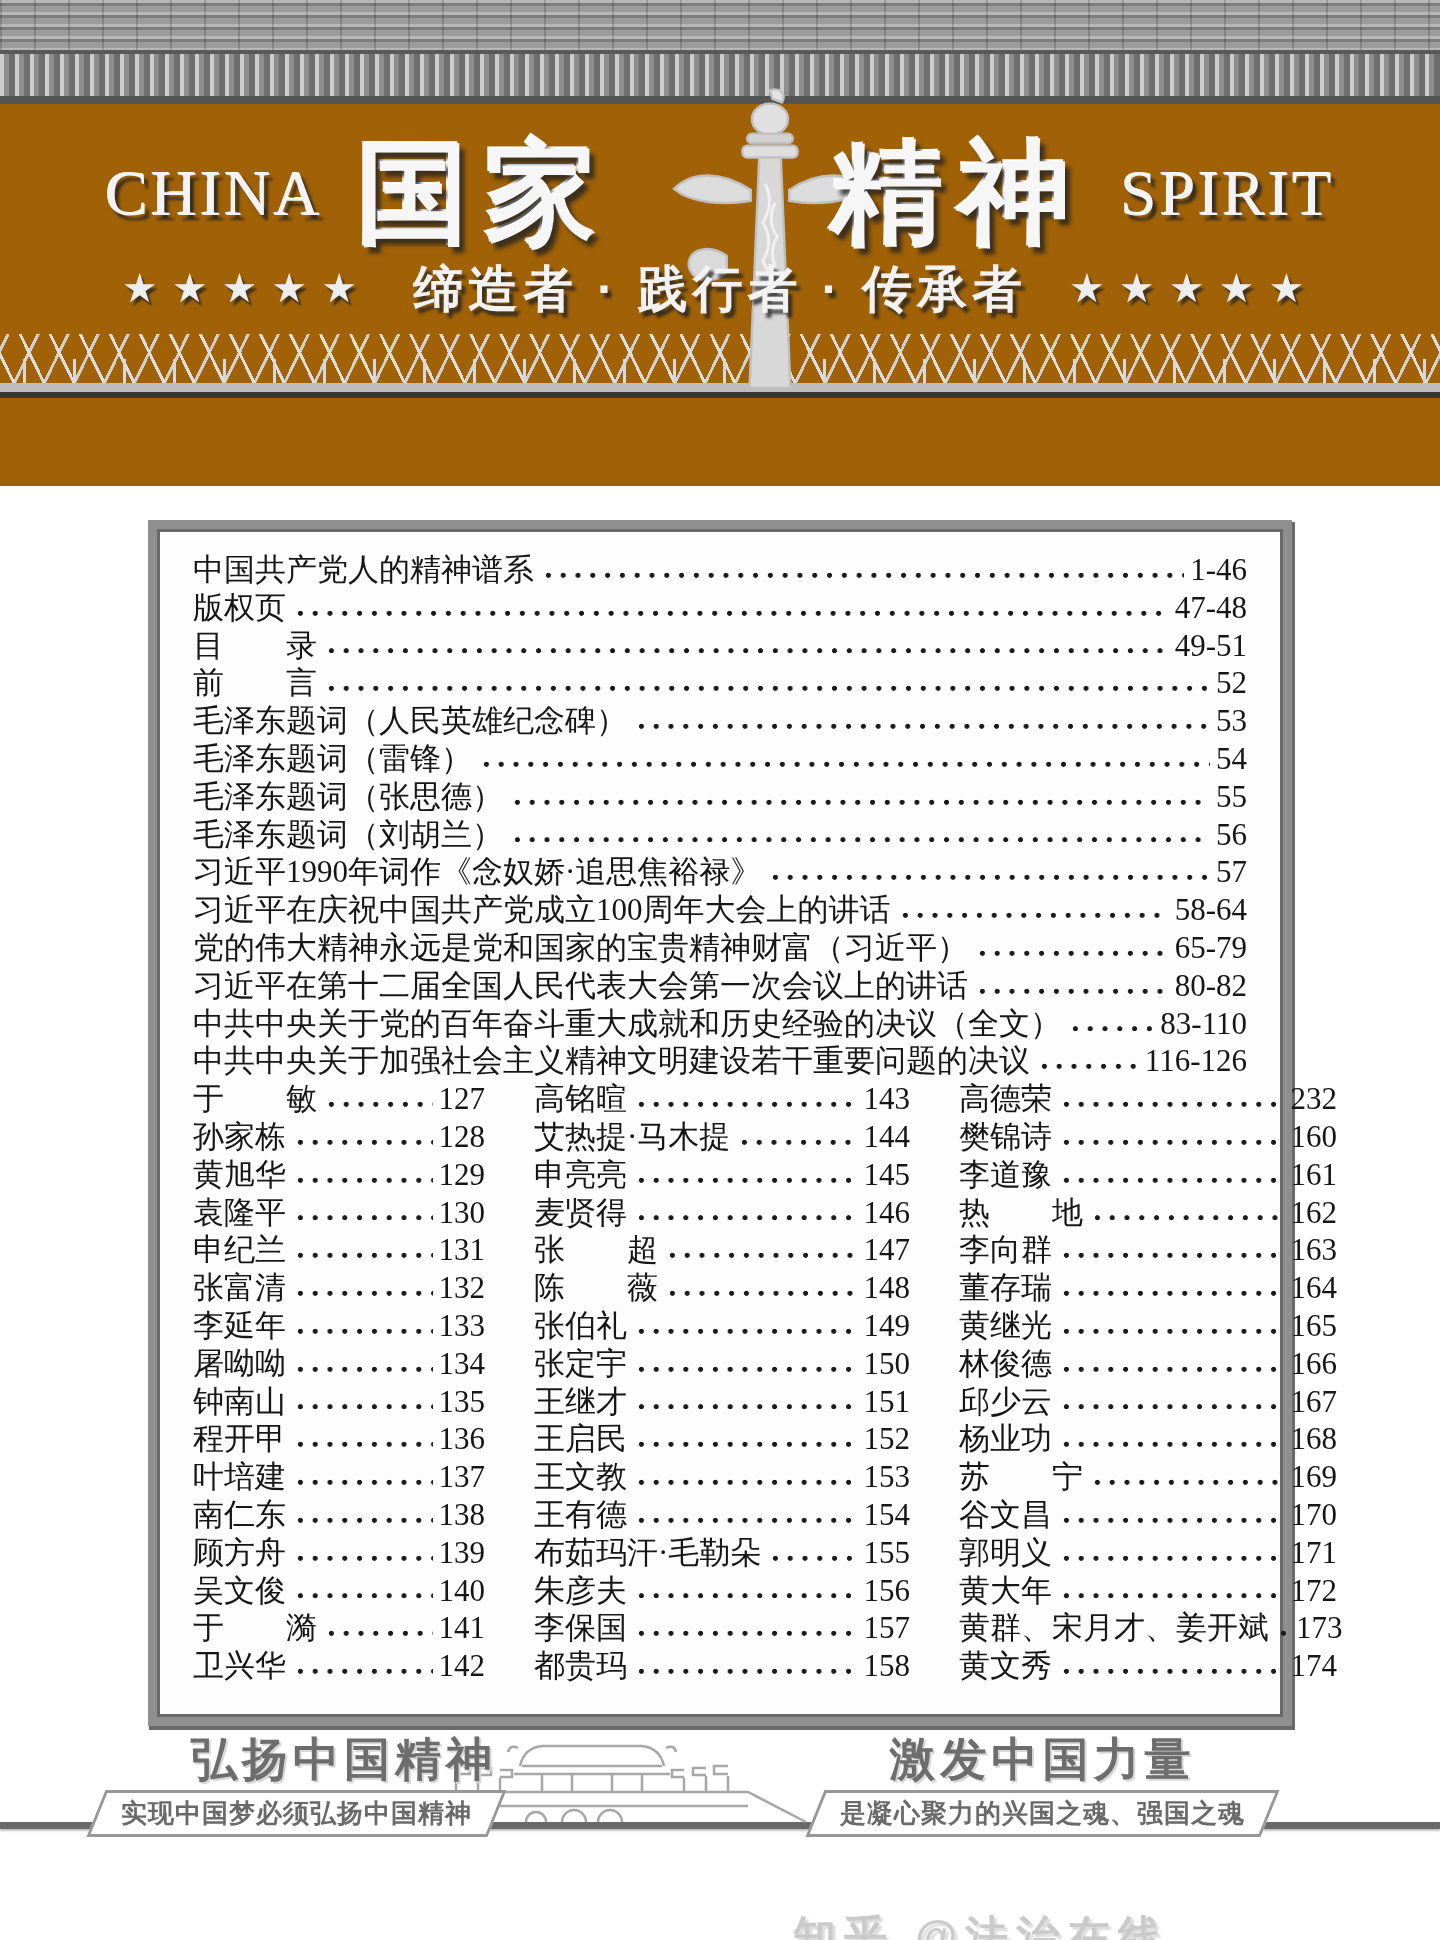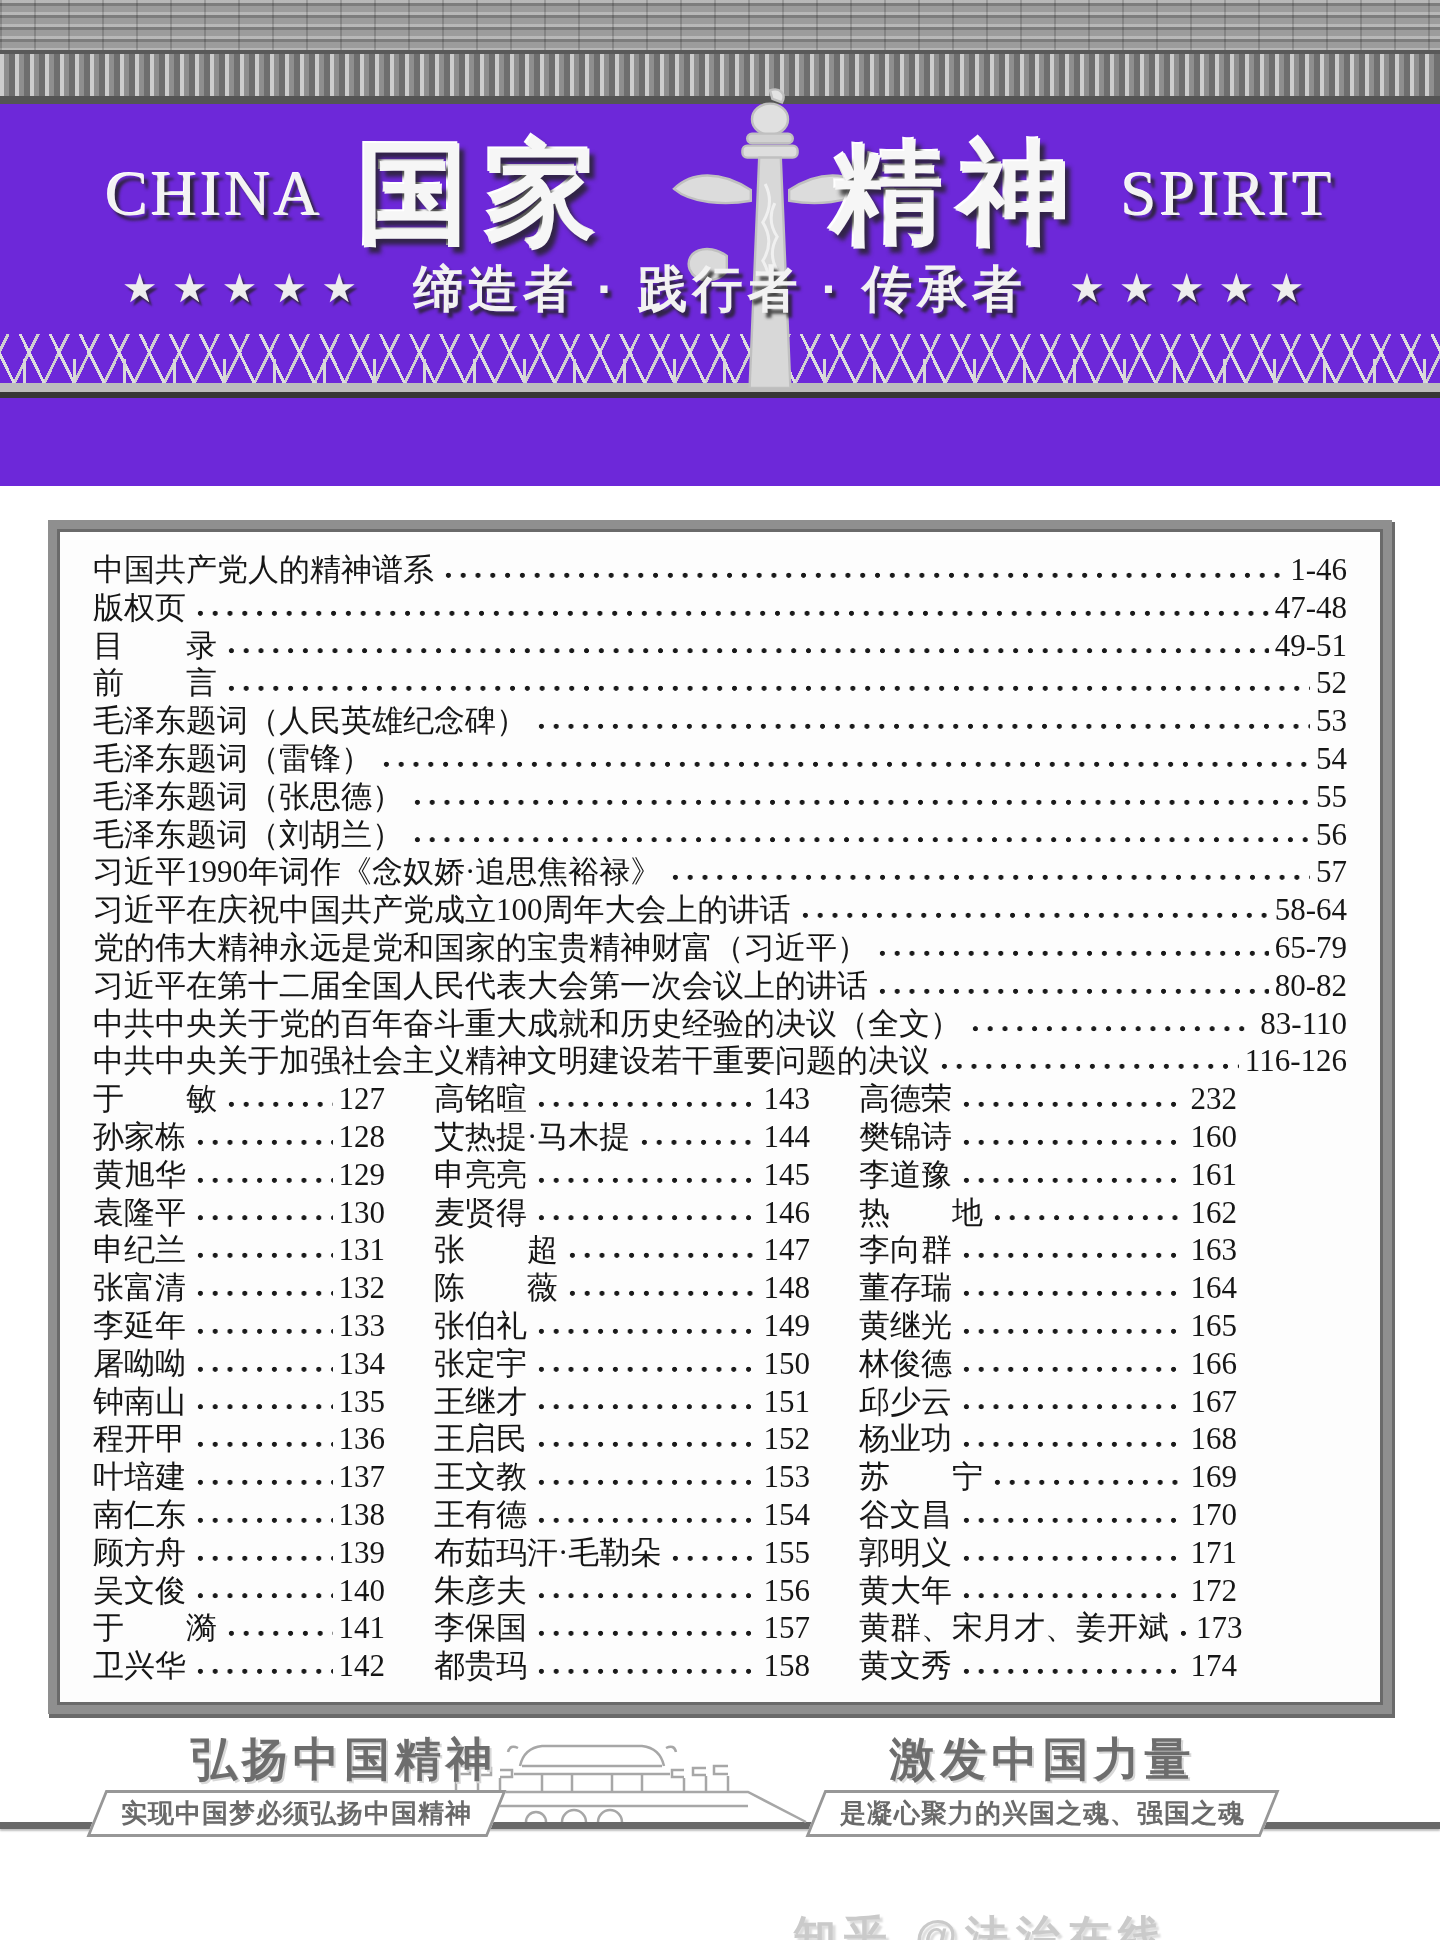--- a/index.html
+++ b/index.html
@@ -1,21 +1,21 @@
 <!DOCTYPE html>
 <html><head>
 <meta charset="utf-8">
 <style>
   html,body{margin:0;padding:0;}
   body{
     width:1440px;height:1940px;position:relative;overflow:hidden;
     background:#ffffff;font-family:"Liberation Serif","DejaVu Serif",serif;
   }
   
-  .header{position:relative;width:1440px;height:486px;background:#6d28d9;}
+  .header{position:relative;width:1440px;height:486px;background:#a16207;}
   .brick-top{
     height:50px;background-color:#9c9c9c;
     background-image:
       repeating-linear-gradient(90deg, rgba(0,0,0,.16) 0 2px, transparent 2px 34px),
       repeating-linear-gradient(180deg, rgba(255,255,255,.28) 0 3px, rgba(0,0,0,.20) 3px 6px, transparent 6px 12px);
   }
   .roof-eaves{
     box-sizing:border-box;height:54px;
     border-top:4px solid #595959;border-bottom:8px solid #545454;
     background-image:repeating-linear-gradient(90deg,#cdcdcd 0 4px,#8e8e8e 4px 9px,#6e6e6e 9px 15px);
@@ -58,24 +58,24 @@
   .fence:after{
     content:"";position:absolute;left:0;bottom:0;width:100%;height:24px;
     background-image:repeating-linear-gradient(90deg, transparent 0 23px, #d8d8d8 23px 26px, transparent 26px 50px);
   }
   .fence-base{
     position:absolute;left:0;top:383px;width:1440px;height:9px;
     background:#bdbdbd;border-bottom:6px solid #373737;
   }
   
   .toc-box{
-    box-sizing:border-box;width:1344px;margin:34px auto 0;
+    box-sizing:border-box;width:1144px;margin:34px auto 0;
     border:9px solid #8f8f8f;background:#fdfdfd;
     box-shadow:inset 0 0 0 3px #6a6a6a, 2px 3px 0 1px #6a6a6a;
-    padding:22px 36px 20px 36px;
+    padding:22px 36px 32px 36px;
   }
   .row{display:flex;align-items:baseline;line-height:37.8px;font-size:31px;color:#161616;}
   .row .t{white-space:nowrap;}
   .row .t.tight{font-size:26px;letter-spacing:-0.5px;}
   .row .p{white-space:nowrap;margin-left:2px;}
   .leader{
     flex:1 1 auto;align-self:stretch;min-width:14px;margin:0 4px 0 7px;
     background-image:radial-gradient(circle at 50% 64%, #1a1a1a 2.1px, transparent 2.9px);
     background-size:14.8px 100%;background-repeat:repeat-x;
   }

